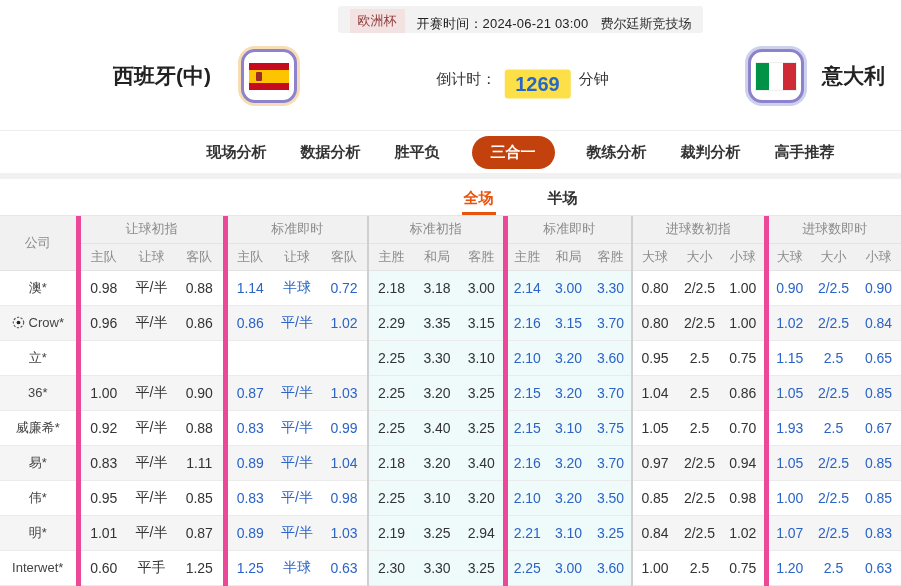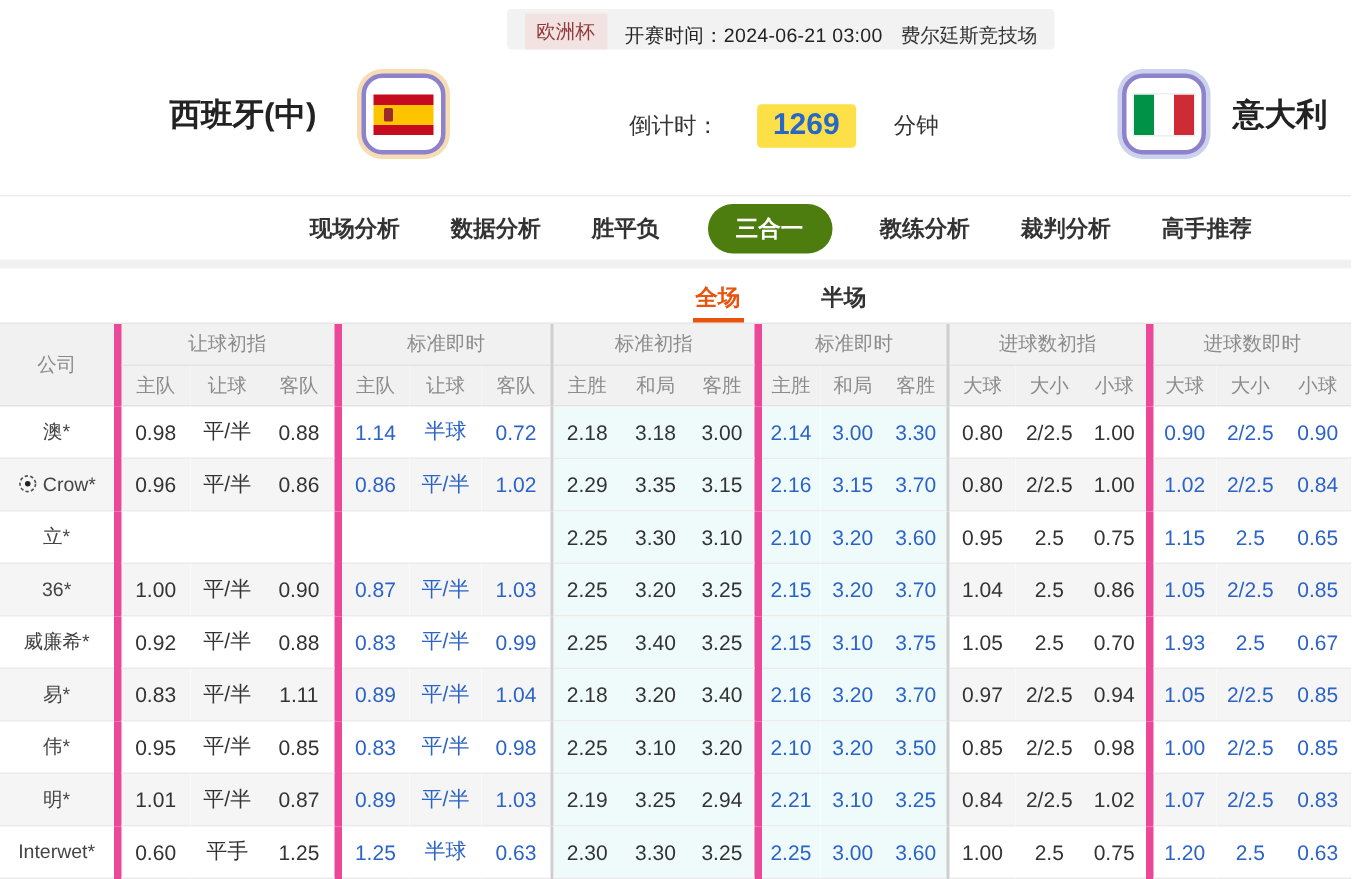--- a/index.html
+++ b/index.html
@@ -25,32 +25,32 @@
   .ring-home { box-shadow: 0 0 0 3px #f6ddb4; }
   .ring-away { box-shadow: 0 0 0 3px #ccd2ed; }
   .flag { width: 40px; height: 27px; }
   .flag.spain { background: linear-gradient(to bottom, #c60b1e 0 25%, #ffc400 25% 75%, #c60b1e 75% 100%); position: relative; }
   .flag.spain::after { content: ""; position: absolute; left: 7px; top: 9px; width: 6px; height: 9px;
     background: #9a2b2b; border-radius: 1px; }
   .flag.italy { background: linear-gradient(to right, #009246 0 33.4%, #fff 33.4% 66.7%, #ce2b37 66.7% 100%);
     outline: 1px solid #eee; }
   .countdown { position: absolute; left: 50%; top: 50%;
     transform: translate(calc(-50% + 72px), -50%);
-    display: flex; align-items: center; gap: 25px; font-size: 15px; color: #333; }
+    display: flex; align-items: flex-start; gap: 8px; font-size: 15px; color: #333; }
   .count-num { background: #fde047; color: #2767c8; font-weight: 700; font-size: 20px;
     padding: 3px 11px; border-radius: 3px; }
 
   .header-divider { border: none; border-top: 1px solid #ededed; margin-top: 9px; }
 
   
   .nav { display: flex; justify-content: center; align-items: center; height: 42px;
     position: relative; left: 70px; }
   .nav-item { font-size: 15px; font-weight: 700; color: #333; margin: 0 15px;
     padding: 7px 2px; cursor: pointer; white-space: nowrap; }
-  .nav-item.active { background: #4d7c0f; color: #fff; border-radius: 17px; padding: 7px 19px; }
+  .nav-item.active { background: #c2410c; color: #fff; border-radius: 17px; padding: 7px 19px; }
 
   .gray-strip { height: 6px; background: #f1f1f1; }
 
   
   .subtabs { border-bottom: 1px solid #e6e6e6; padding-top: 10px; height: 37px; display: flex; justify-content: center; }
   .subtabs-inner { display: flex; transform: translateX(70px); }
   .subtab { font-size: 15px; font-weight: 700; color: #333; margin: 0 25px;
     padding: 0 2px 8px; cursor: pointer; }
   .subtab.active { color: #e8540e; border-bottom: 3px solid #e8540e; }
 

